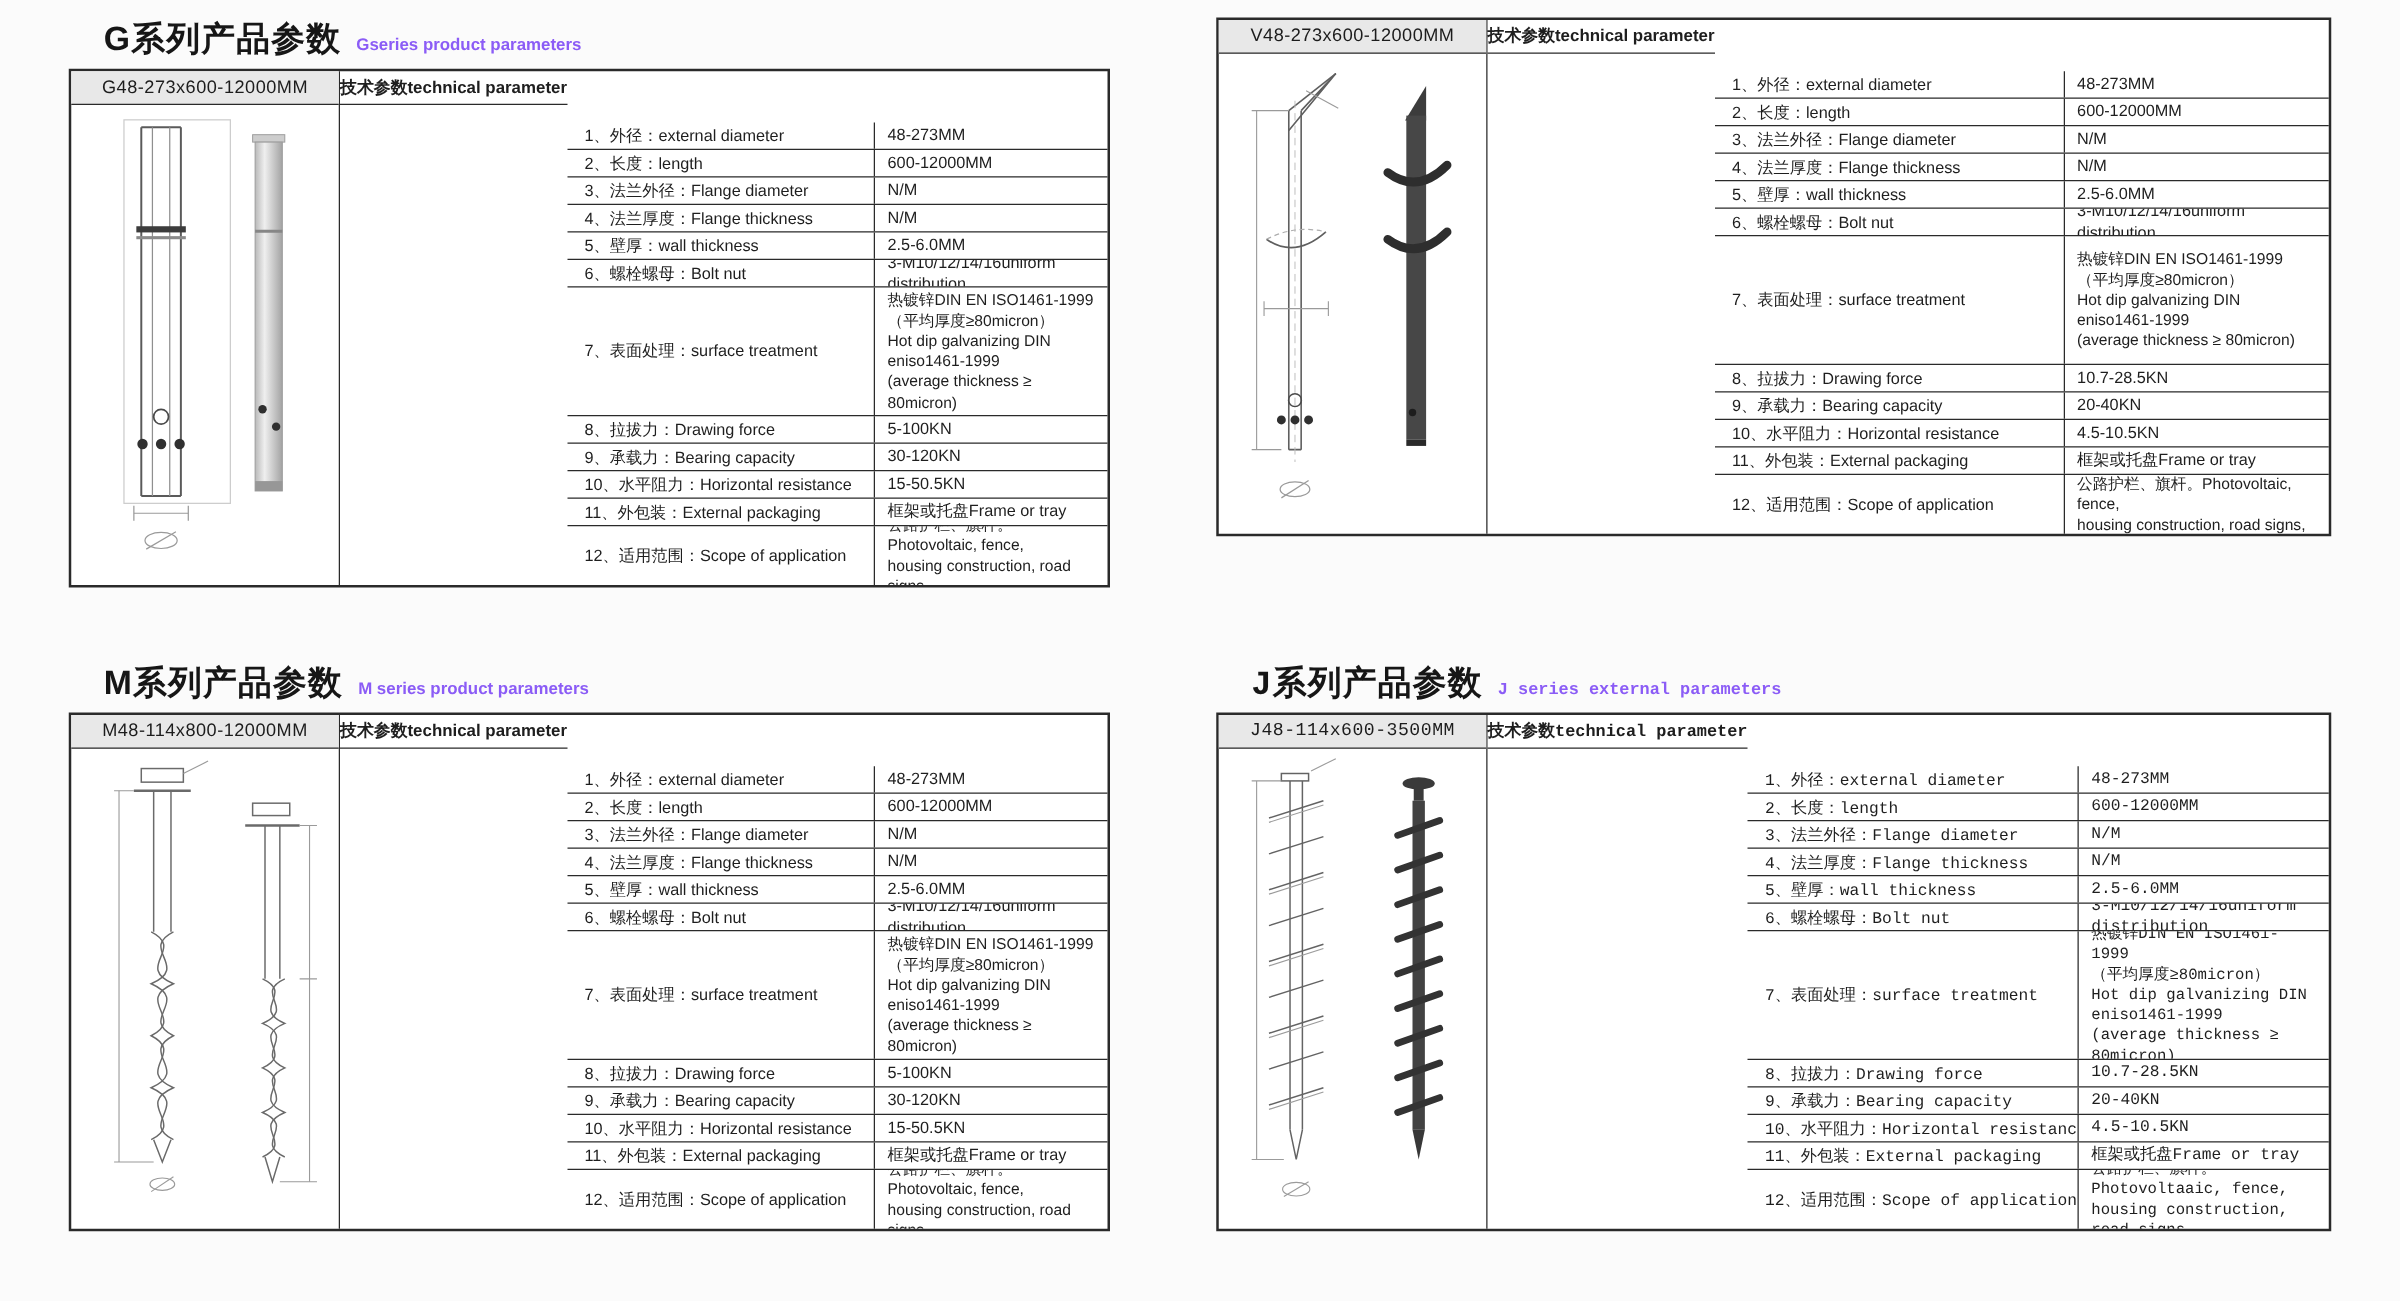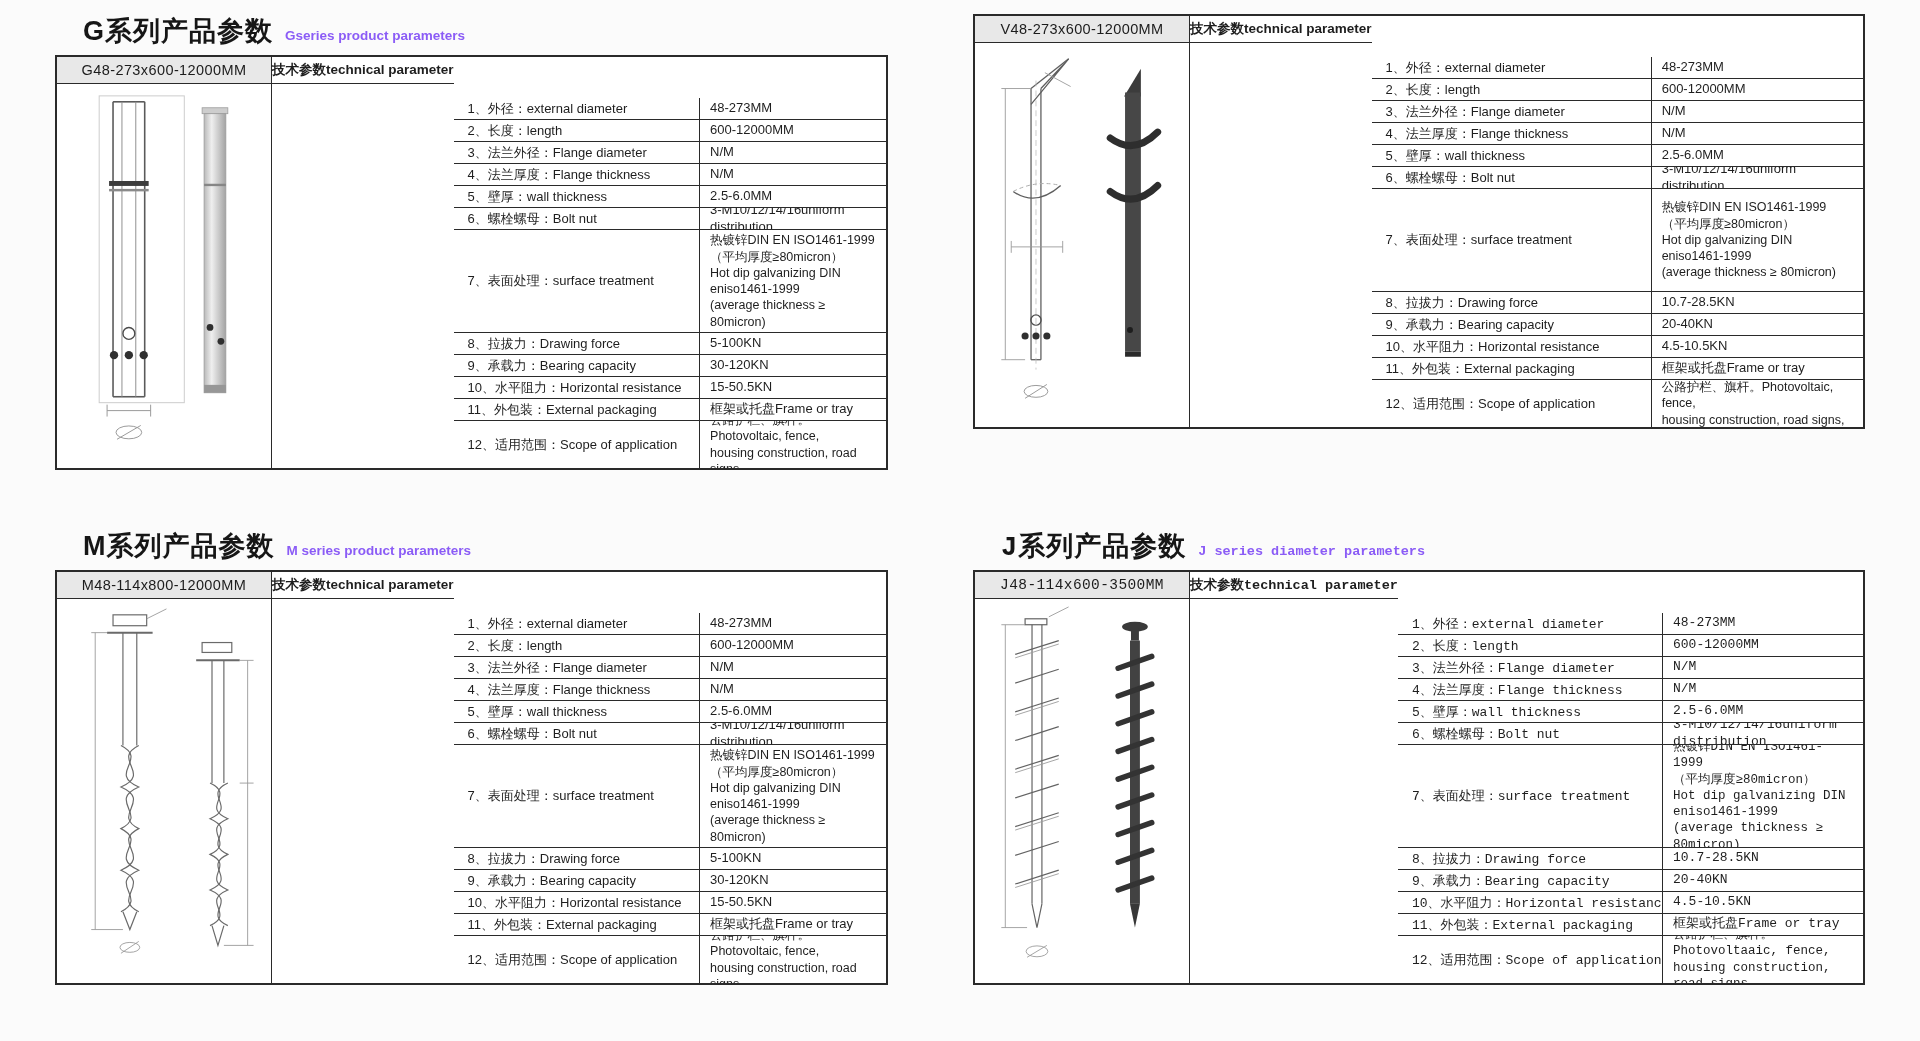--- a/index.html
+++ b/index.html
@@ -383,21 +383,21 @@
 billboardsHighway guardrail, flagpole.</div>
           </div>
         </div>
     </div>
   </div>
 </section>
 
 <section class="panel panel-r" style="left:973px; top:528px;font-family:Liberation Mono, monospace;">
   <h2 class="panel-heading">
     <span class="heading-zh">J系列产品参数</span>
-    <span class="heading-en">J series diameter parameters</span>
+    <span class="heading-en">J series external parameters</span>
   </h2>
   <div class="spec-table">
     <div class="col-image">
       <div class="model-label">J48-114x600-3500MM</div>
       <div class="drawing">
         <svg viewBox="0 0 215 388">
           <g stroke="#636363" stroke-width="1.2" fill="none">
             <rect x="50" y="20" width="22" height="6"></rect>
             <line x1="57" y1="26" x2="57" y2="308"></line>
               <line x1="67" y1="26" x2="67" y2="308"></line>

